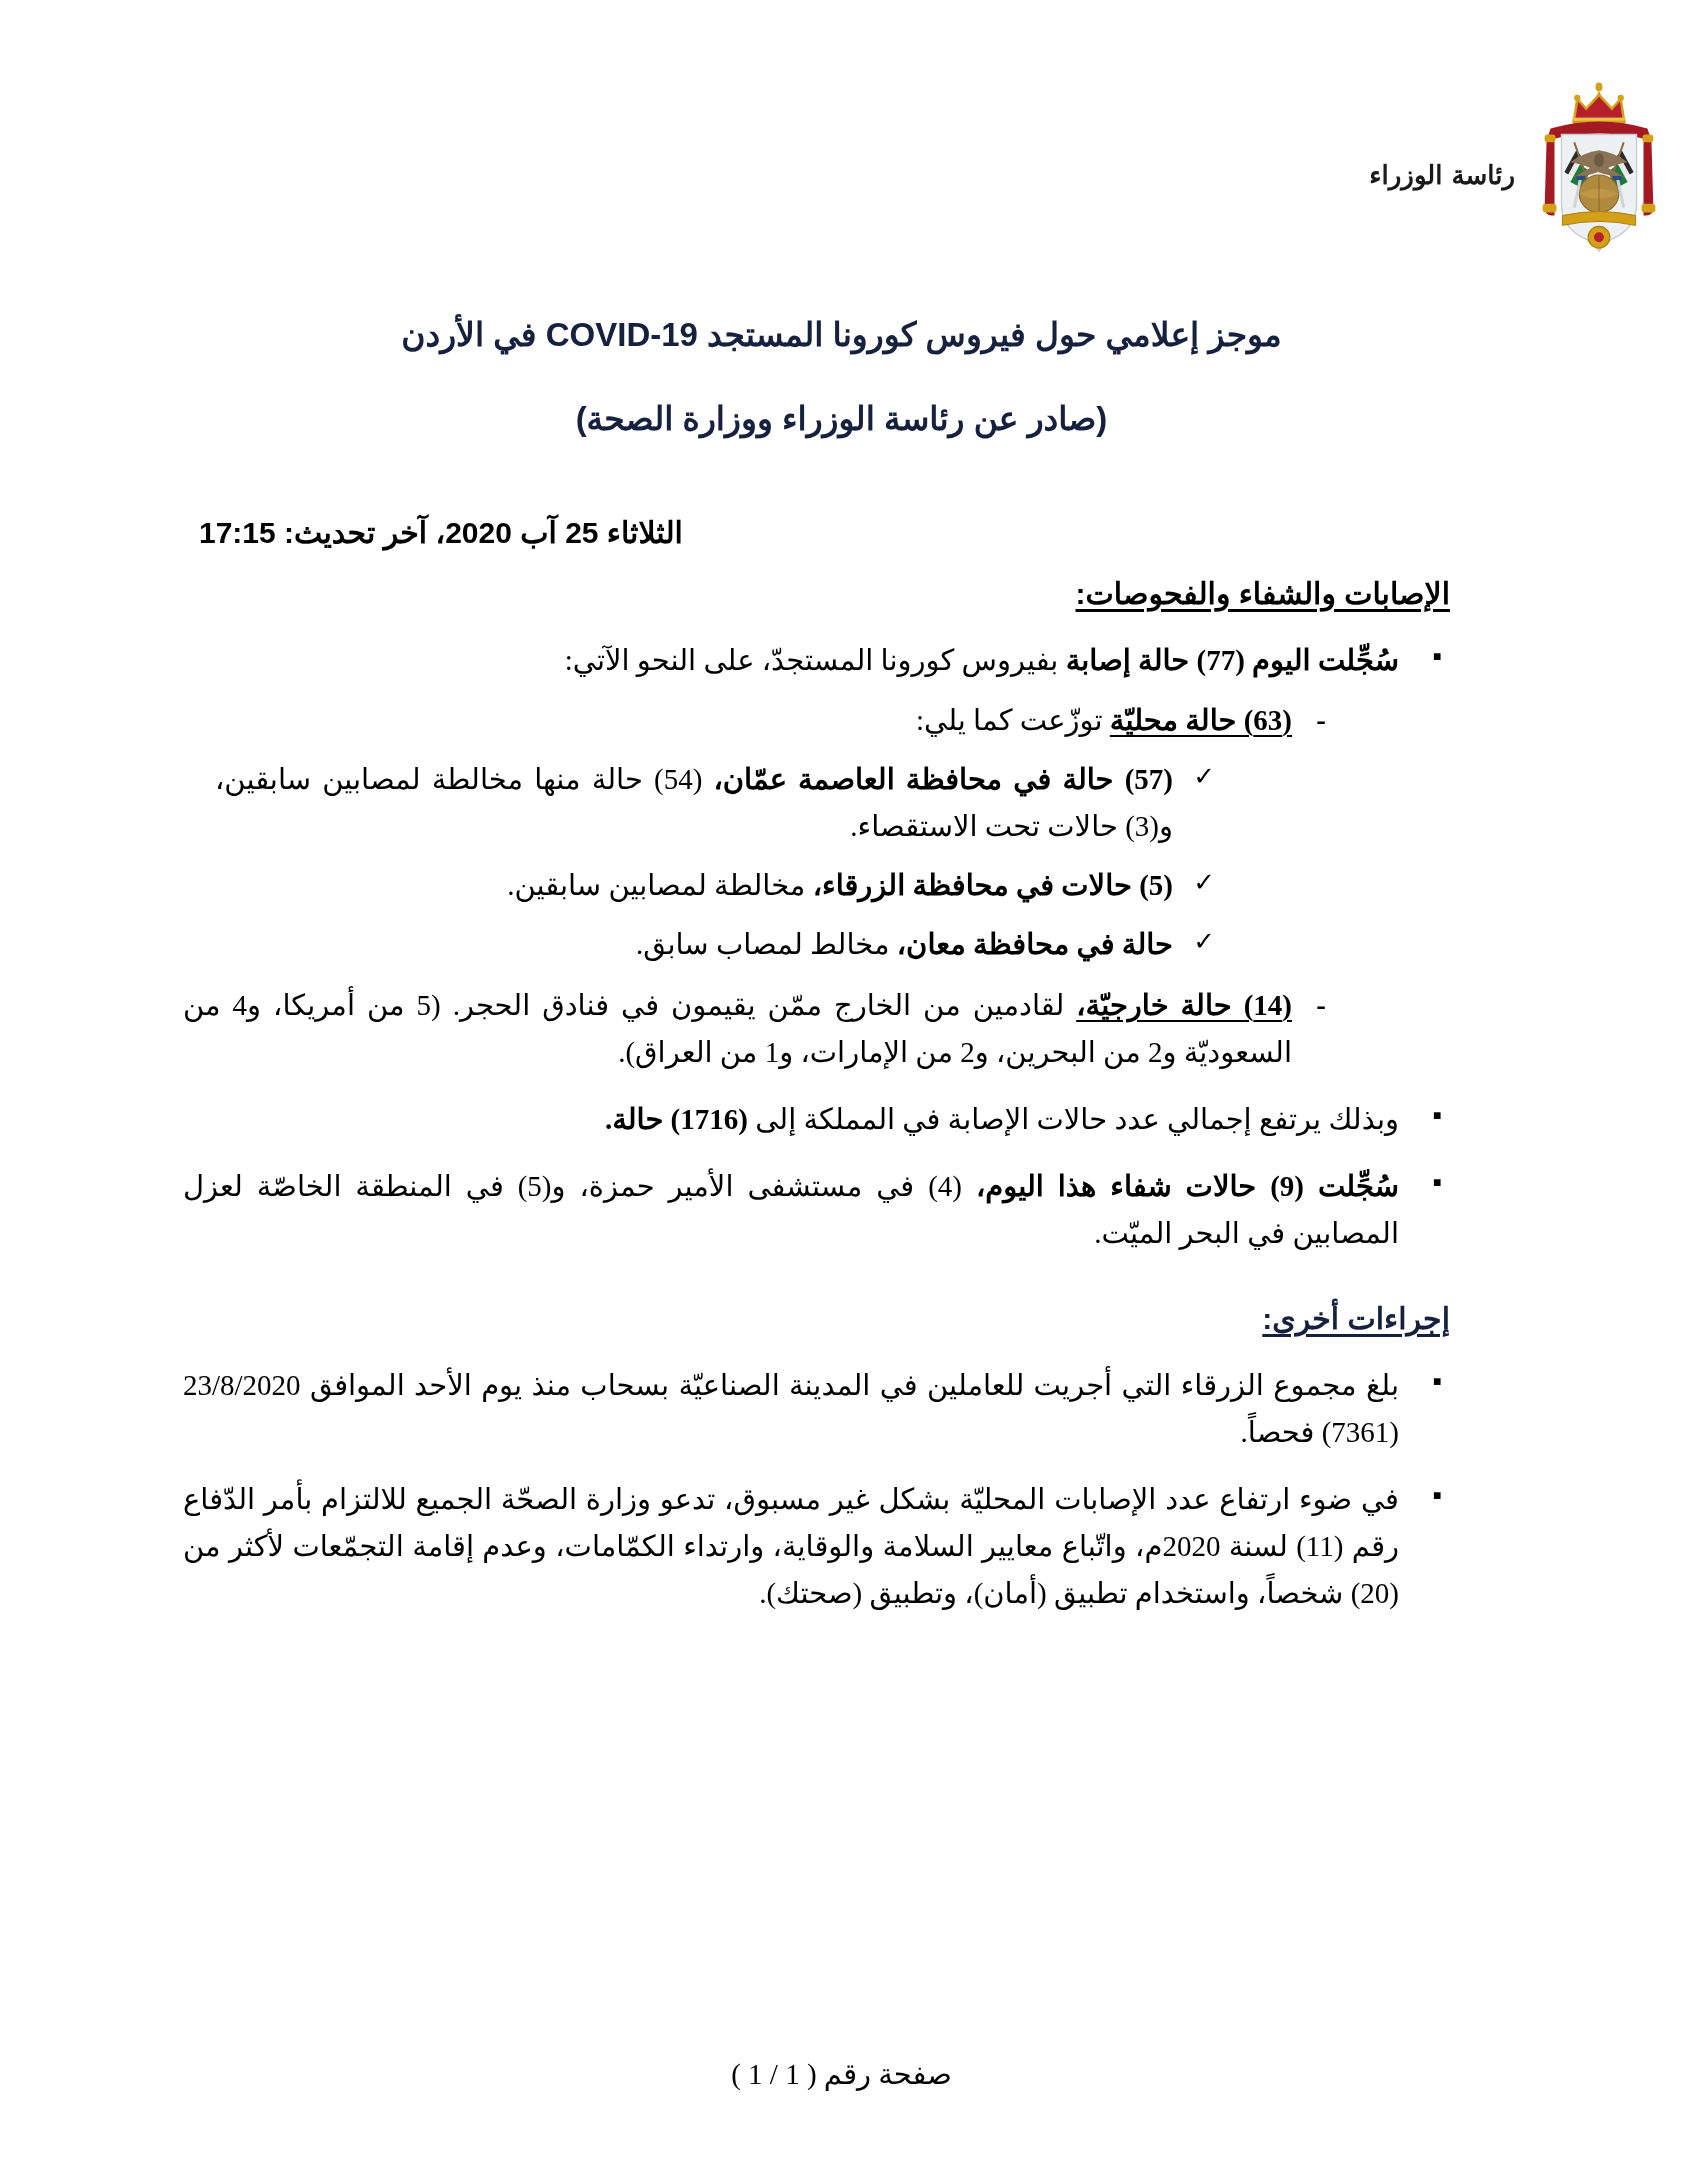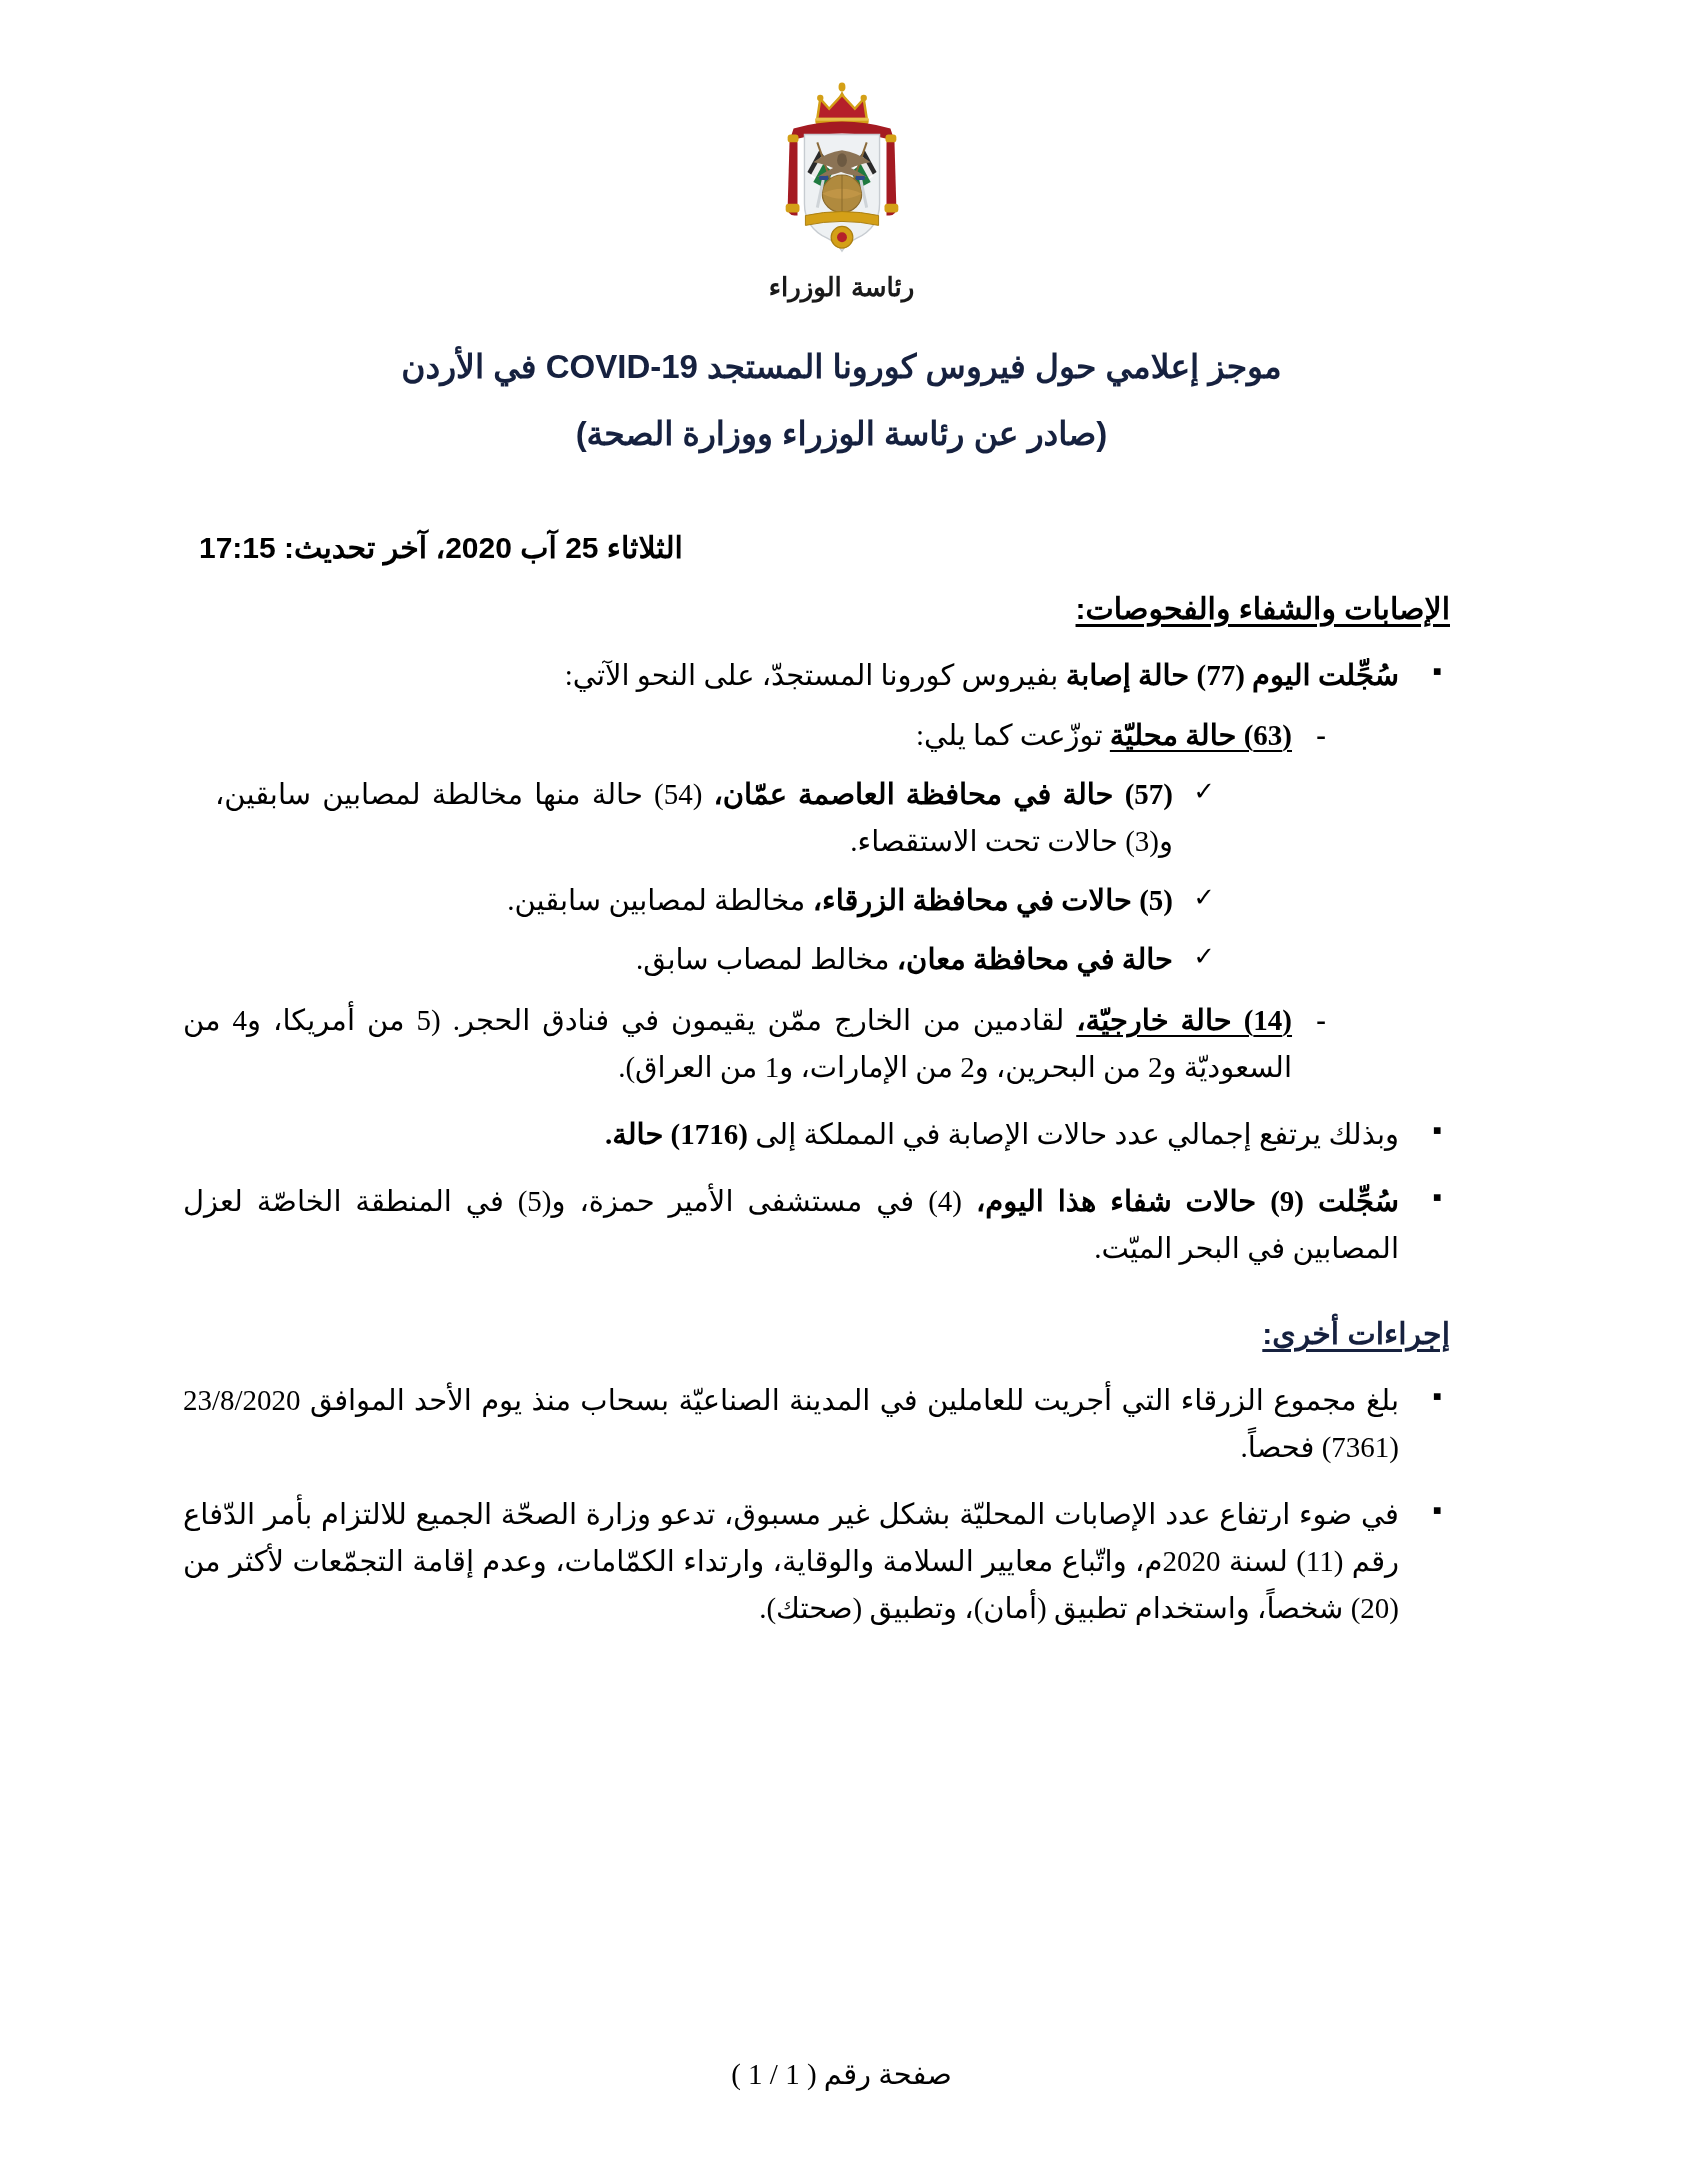--- a/index.html
+++ b/index.html
@@ -21,21 +21,21 @@
     box-sizing: border-box;
     padding: 0;
     background: #ffffff;
     overflow: hidden;
   }
 
   
   .emblem-wrap {
     width: 100%;
     display: flex;
-    flex-direction: column;
+    flex-direction: row;
     align-items: center;
     padding-top: 77px;
   }
   .emblem {
     width: 168px;
     height: 193px;
     position: relative;
   }
   .emblem svg { display: block; }
   .emblem-caption {
@@ -56,21 +56,21 @@
     color: #16213f;
     margin-top: 40px;
     line-height: 1.5;
   }
   .doc-subtitle {
     text-align: center;
     font-family: "Liberation Sans", sans-serif;
     font-weight: bold;
     font-size: 33px;
     color: #16213f;
-    margin-top: 22px;
+    margin-top: 39px;
   }
 
   
   .content {
     padding: 0 233px 0 183px;
     margin-top: 77px;
   }
 
   .date-line {
     text-align: left;

